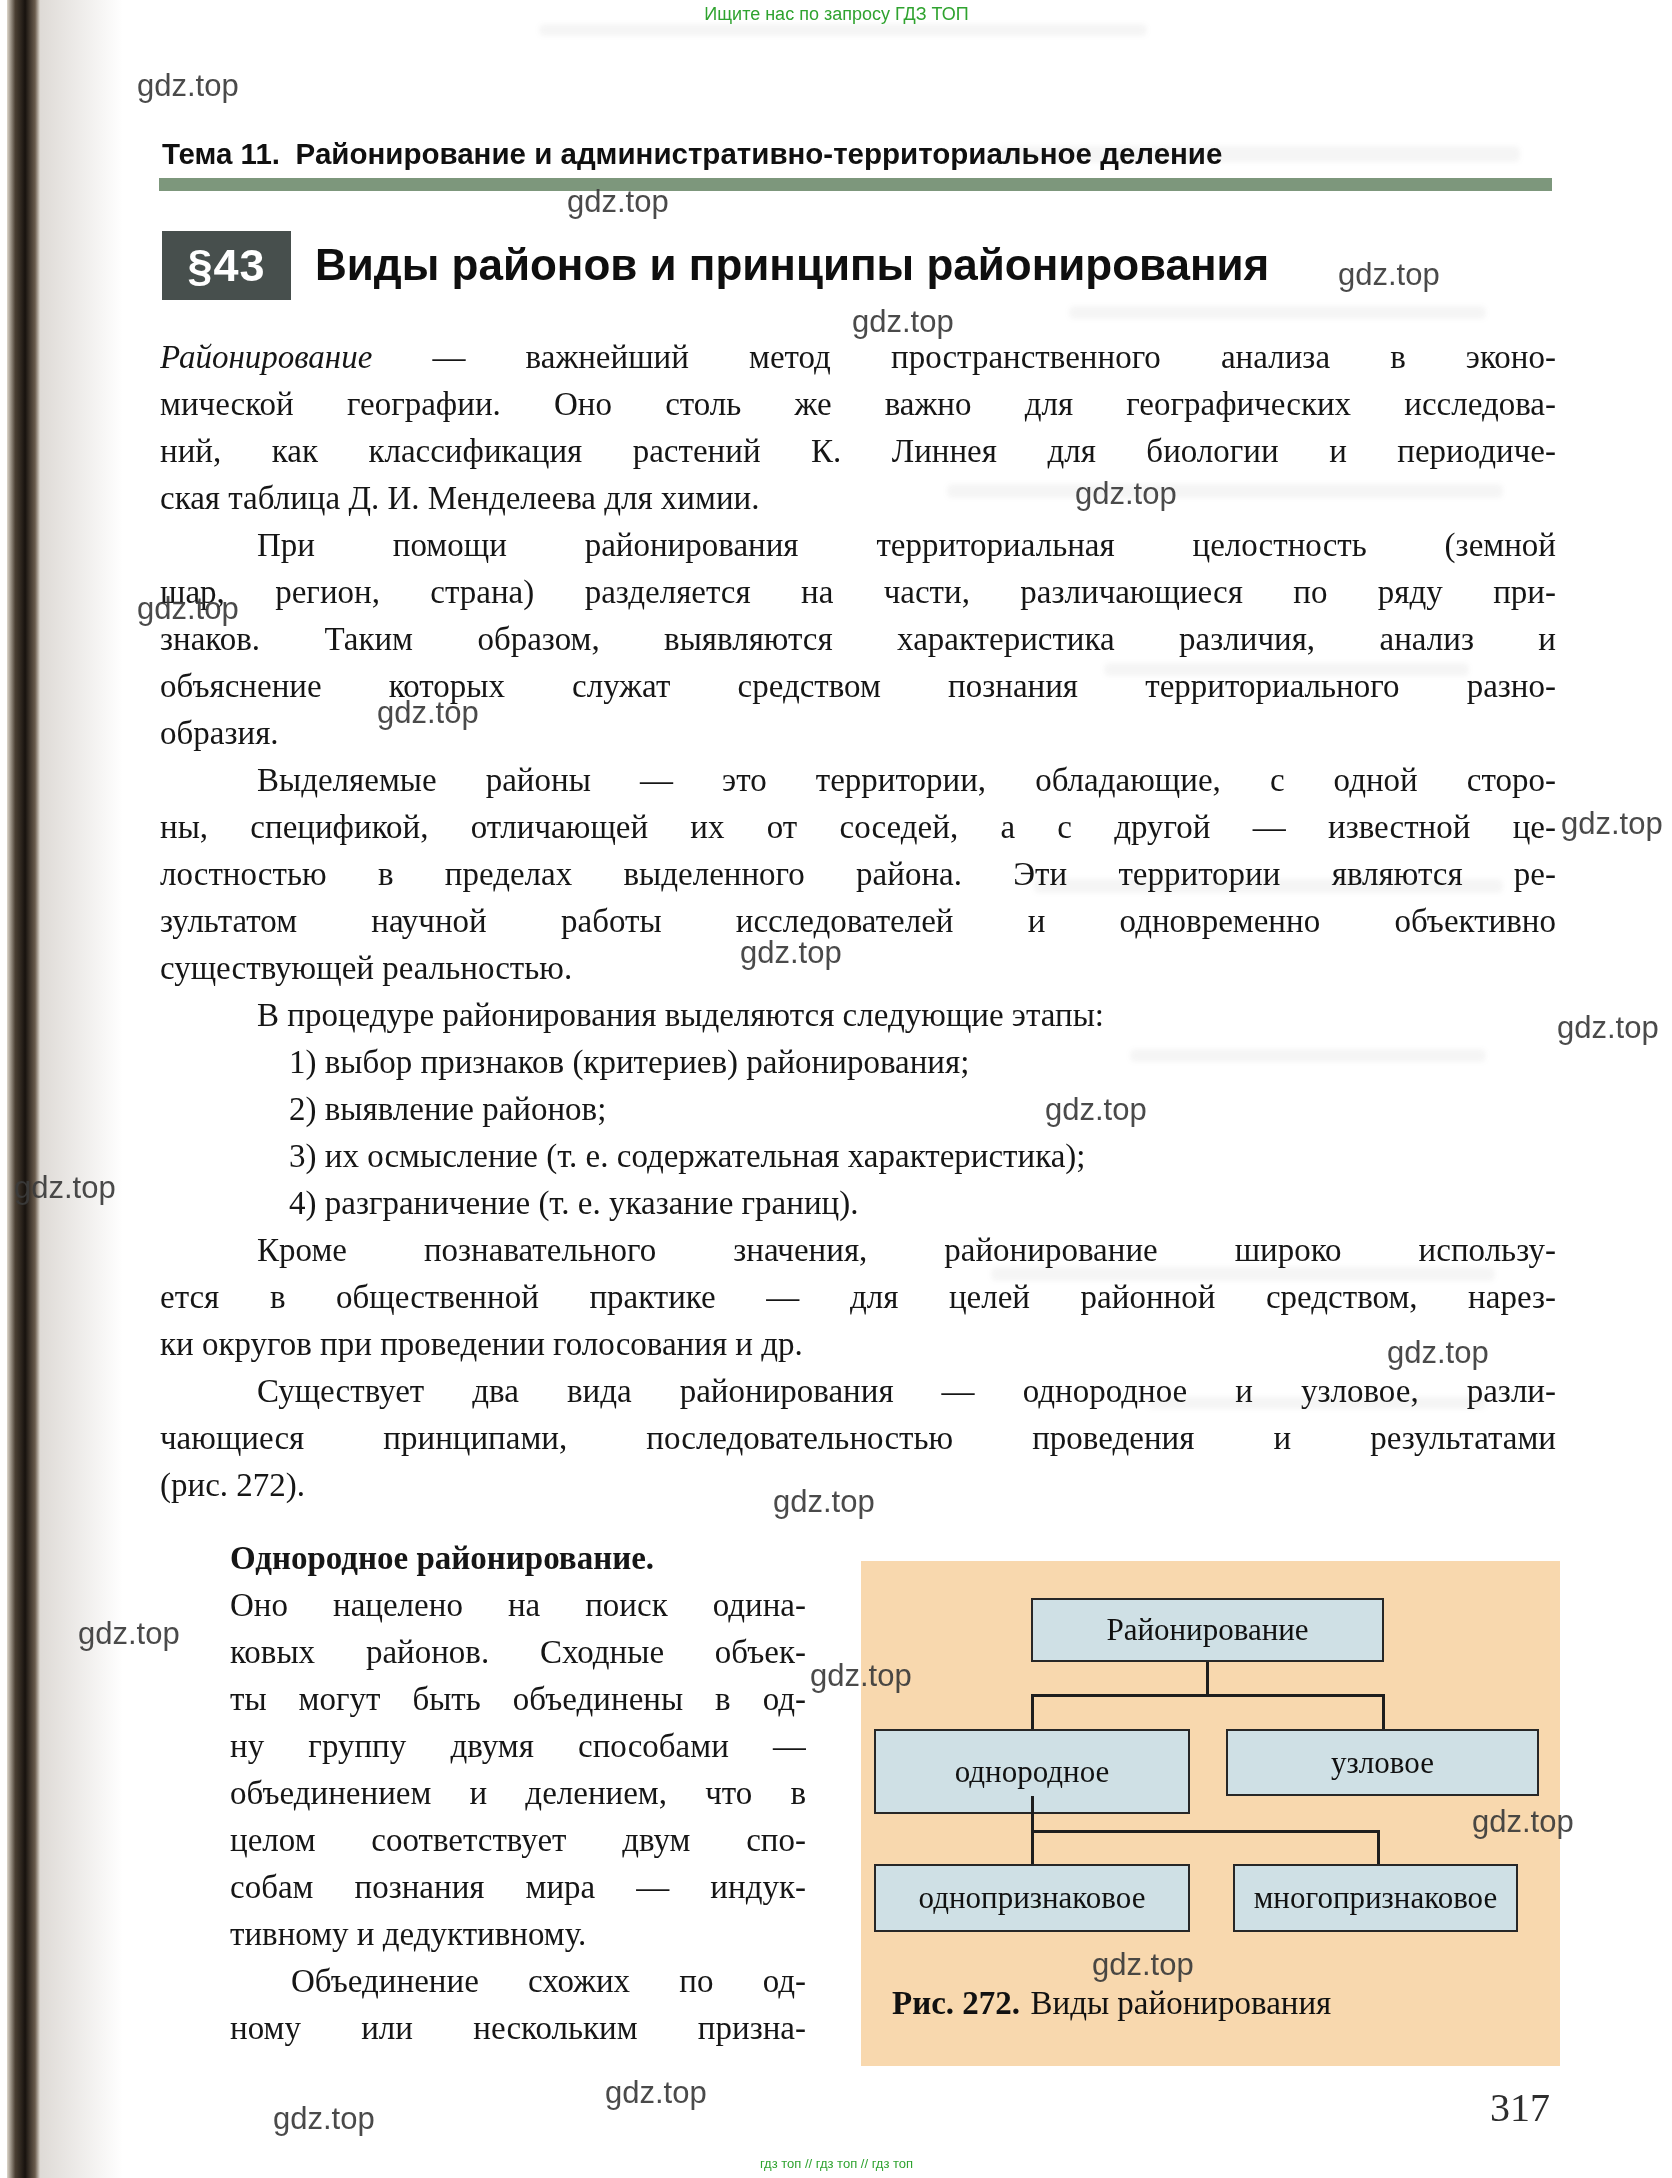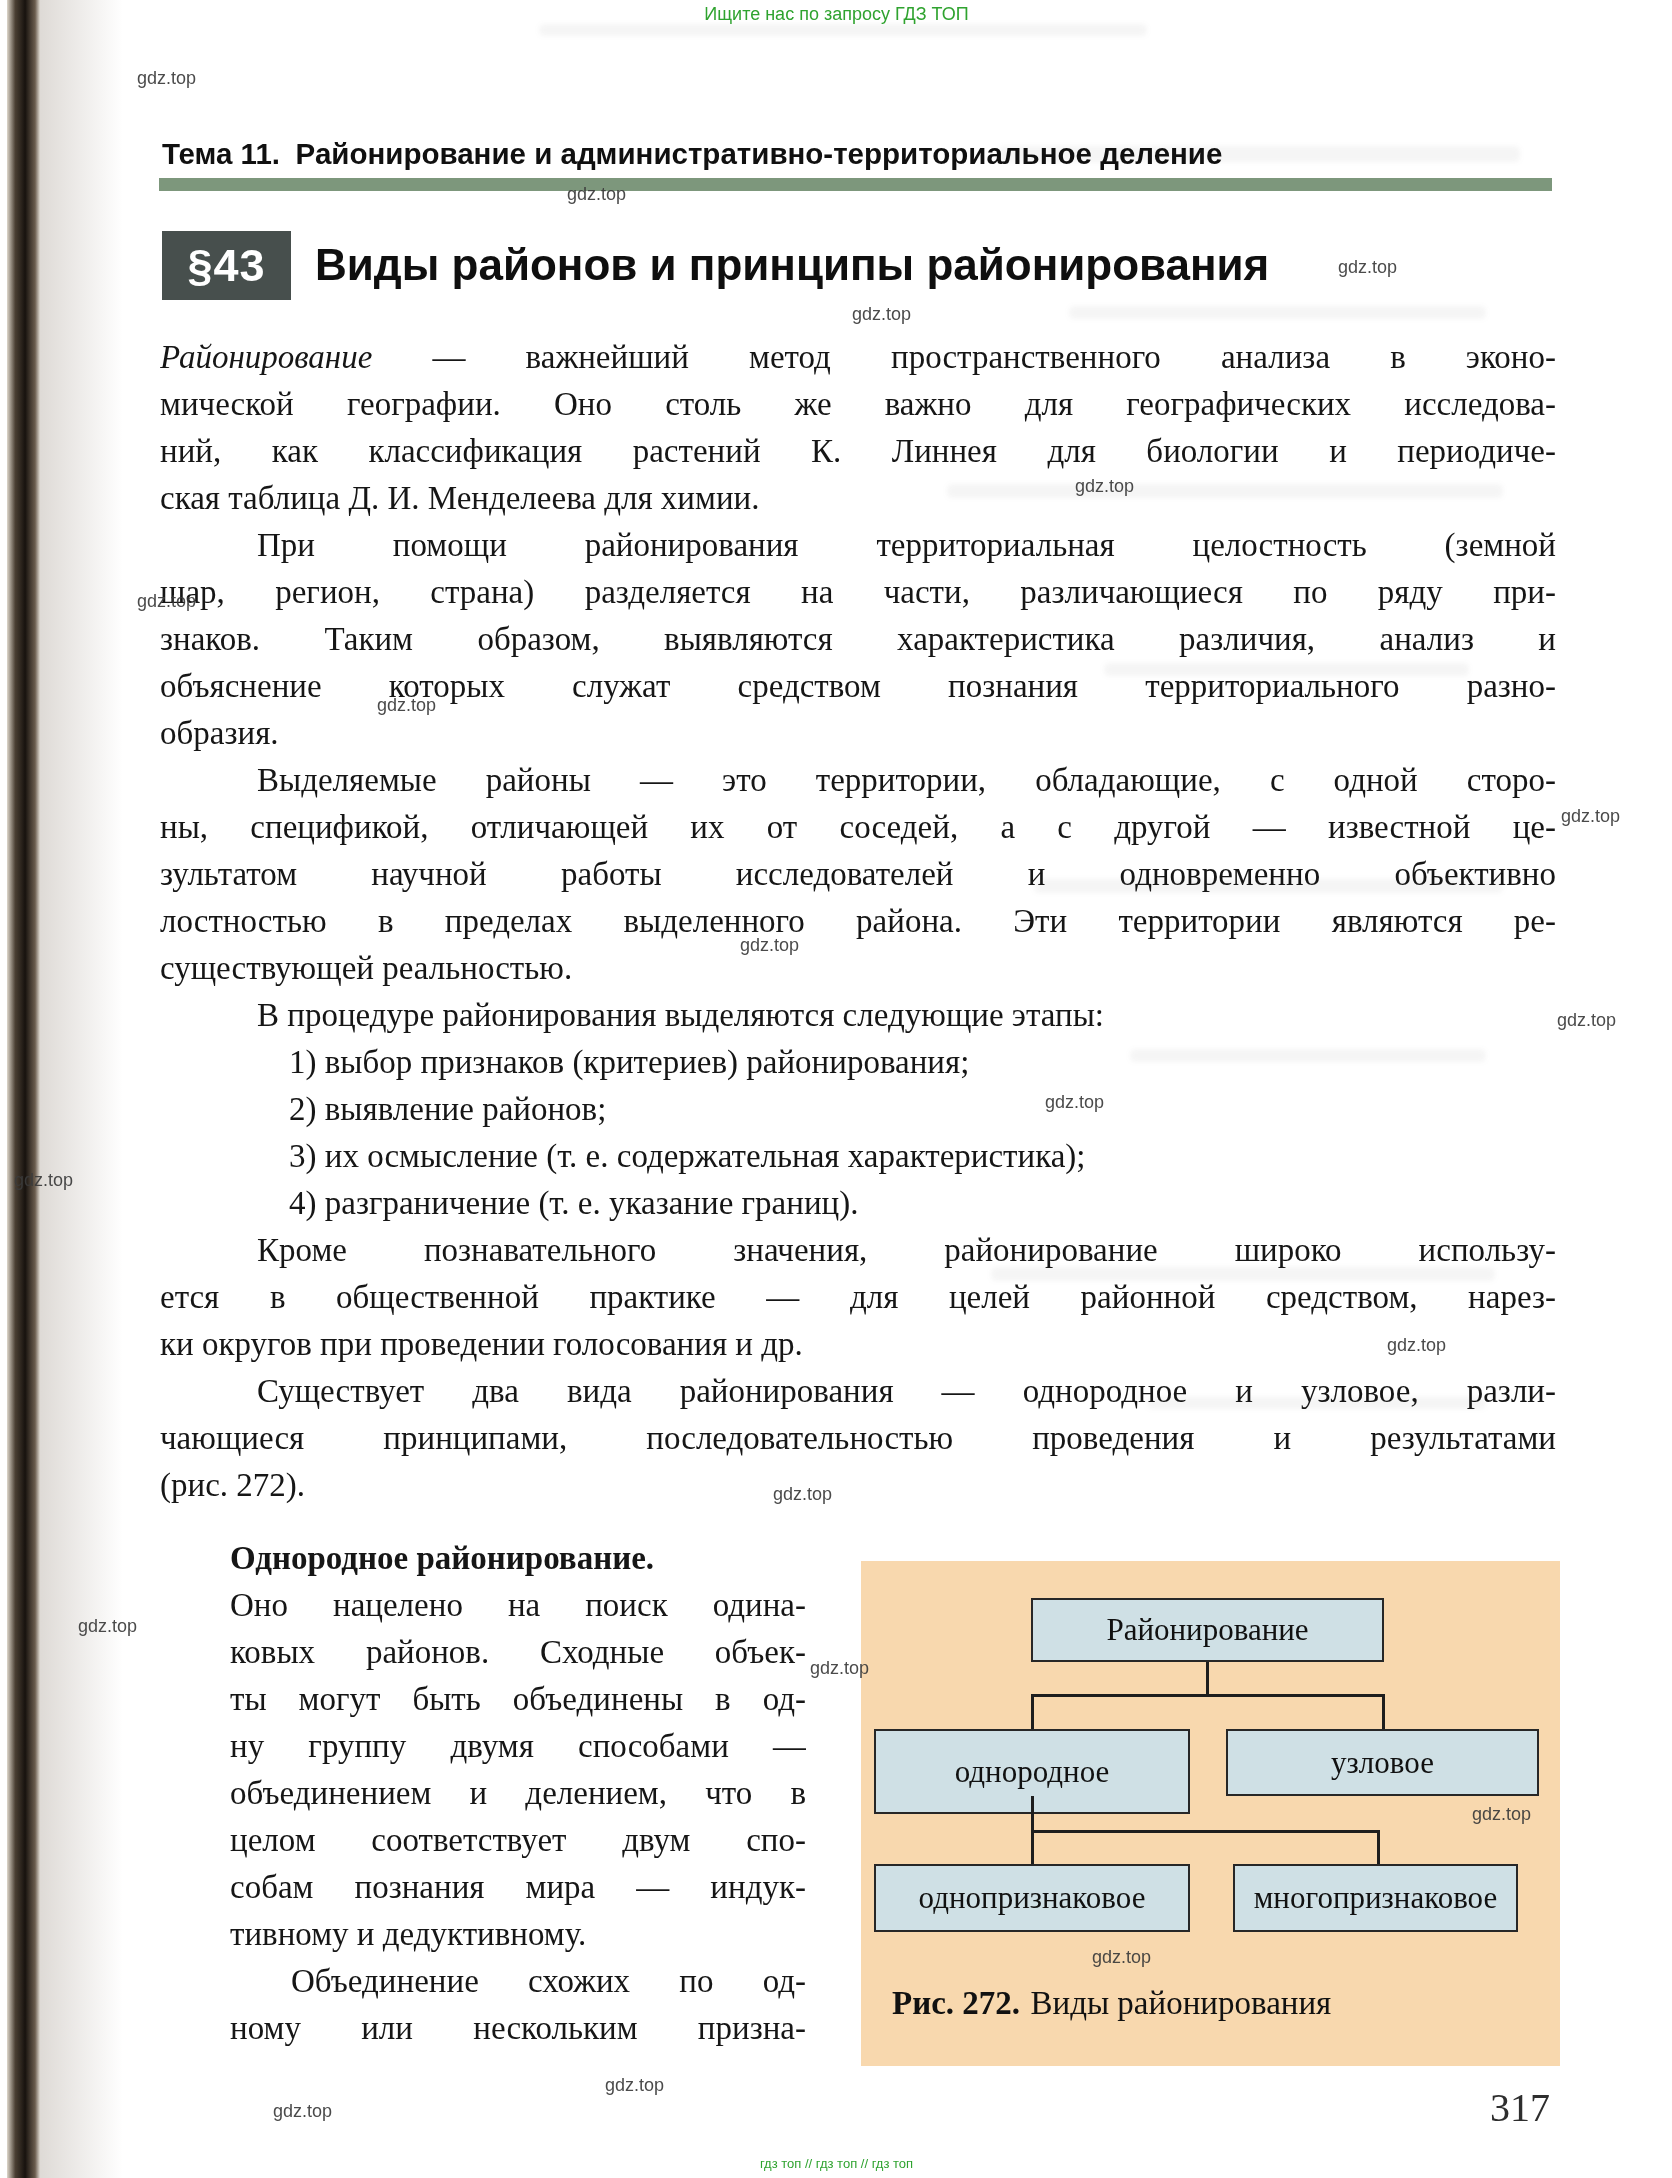--- a/index.html
+++ b/index.html
@@ -15,21 +15,21 @@
   }
   .spine-shadow {
     position:absolute; left:40px; top:0; width:83px; height:100%;
     background:linear-gradient(to right, rgba(90,70,50,.20), rgba(90,70,50,0));
   }
   
   .smudge { position:absolute; background:rgba(90,85,80,.06); filter:blur(2.6px); border-radius:5.2px; }
   
   .wm {
     position:absolute; font-family:"Liberation Sans", sans-serif;
-    font-size:18px; color:#3b3b3b; opacity:.92; white-space:nowrap;
+    font-size:31px; color:#3b3b3b; opacity:.92; white-space:nowrap;
   }
   .banner {
     position:absolute; left:50%; transform:translateX(-50%);
     font-family:"Liberation Sans", sans-serif; color:#2fa32f; white-space:nowrap;
   }
   .banner.top { top:4.3px; font-size:18px; }
   .banner.bottom { top:2156px; font-size:13px; }
   
   .theme-header {
     position:absolute; left:162px; top:137px; width:1394px;
@@ -106,22 +106,22 @@
       <div class="tline just">мической географии. Оно столь же важно для географических исследова-</div>
       <div class="tline just">ний, как классификация растений К. Линнея для биологии и периодиче-</div>
       <div class="tline">ская таблица Д. И. Менделеева для химии.</div>
       <div class="tline just indent">При помощи районирования территориальная целостность (земной</div>
       <div class="tline just">шар, регион, страна) разделяется на части, различающиеся по ряду при-</div>
       <div class="tline just">знаков. Таким образом, выявляются характеристика различия, анализ и</div>
       <div class="tline just">объяснение которых служат средством познания территориального разно-</div>
       <div class="tline">образия.</div>
       <div class="tline just indent">Выделяемые районы — это территории, обладающие, с одной сторо-</div>
       <div class="tline just">ны, спецификой, отличающей их от соседей, а с другой — известной це-</div>
+      <div class="tline just">лостностью в пределах выделенного района. Эти территории являются ре-</div>
       <div class="tline just">зультатом научной работы исследователей и одновременно объективно</div>
-      <div class="tline just">лостностью в пределах выделенного района. Эти территории являются ре-</div>
       <div class="tline">существующей реальностью.</div>
       <div class="tline indent">В процедуре районирования выделяются следующие этапы:</div>
       <div class="tline list-indent">1) выбор признаков (критериев) районирования;</div>
       <div class="tline list-indent">2) выявление районов;</div>
       <div class="tline list-indent">3) их осмысление (т. е. содержательная характеристика);</div>
       <div class="tline list-indent">4) разграничение (т. е. указание границ).</div>
       <div class="tline just indent">Кроме познавательного значения, районирование широко использу-</div>
       <div class="tline just">ется в общественной практике — для целей районной средством, нарез-</div>
       <div class="tline">ки округов при проведении голосования и др.</div>
       <div class="tline just indent">Существует два вида районирования — однородное и узловое, разли-</div>

